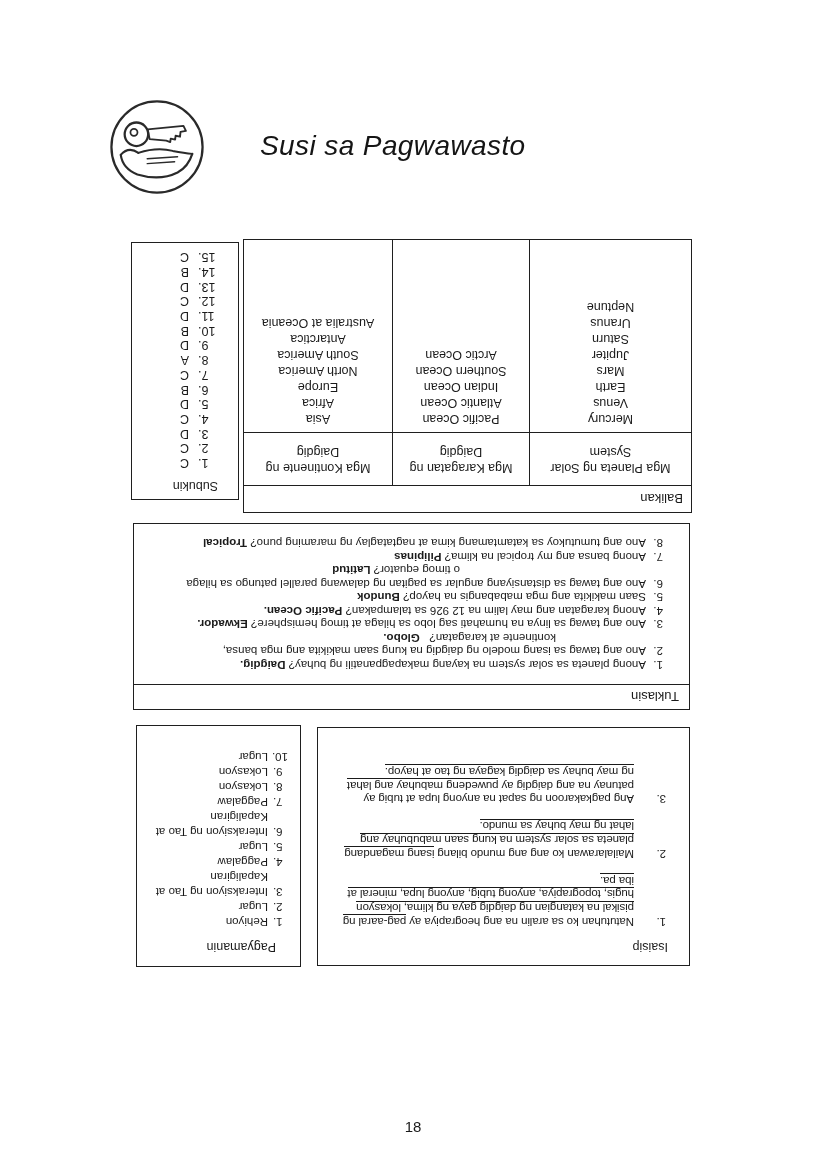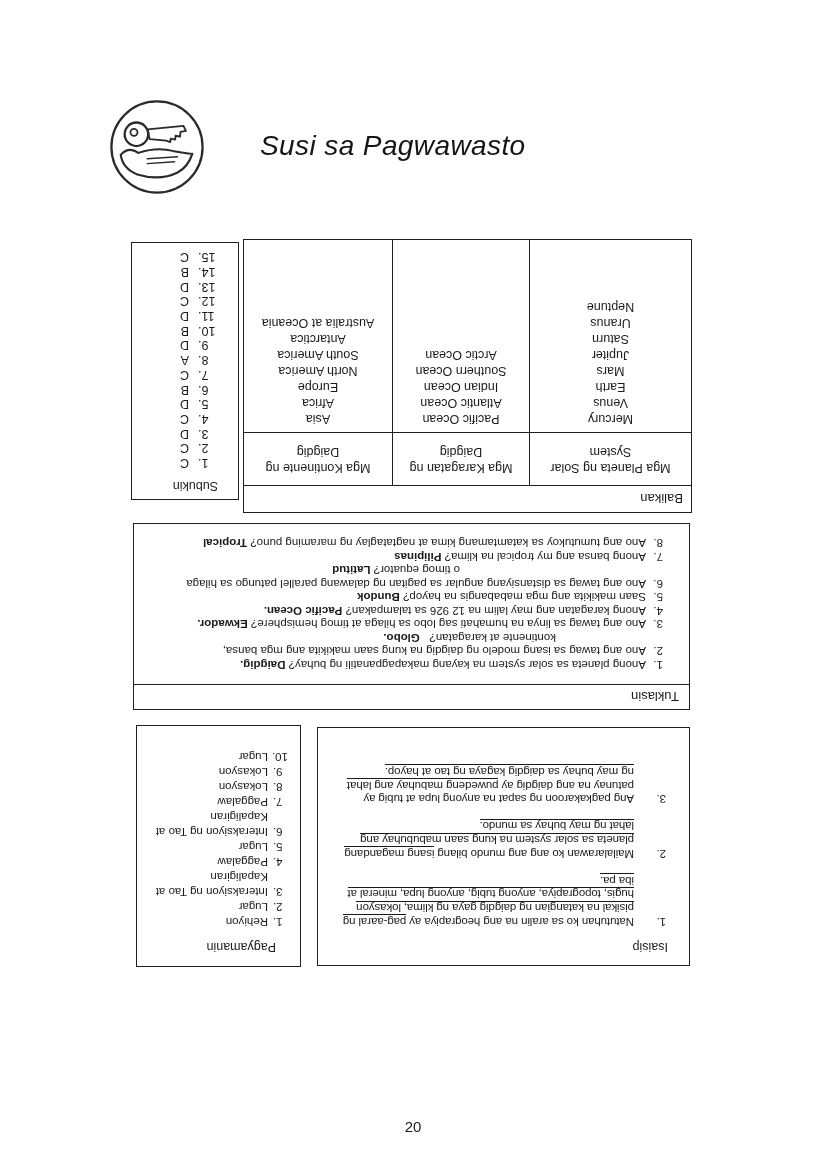--- a/index.html
+++ b/index.html
@@ -351,14 +351,14 @@
         </div>
         <div class="pag-row">
           <span class="pag-num">10.</span>
           <div class="pag-lines">
             <div>Lugar</div>
           </div>
         </div>
       </div>
   </div>
 
-  <div class="page-number">20</div>
+  <div class="page-number">18</div>
 </div>
 
 </body></html>

